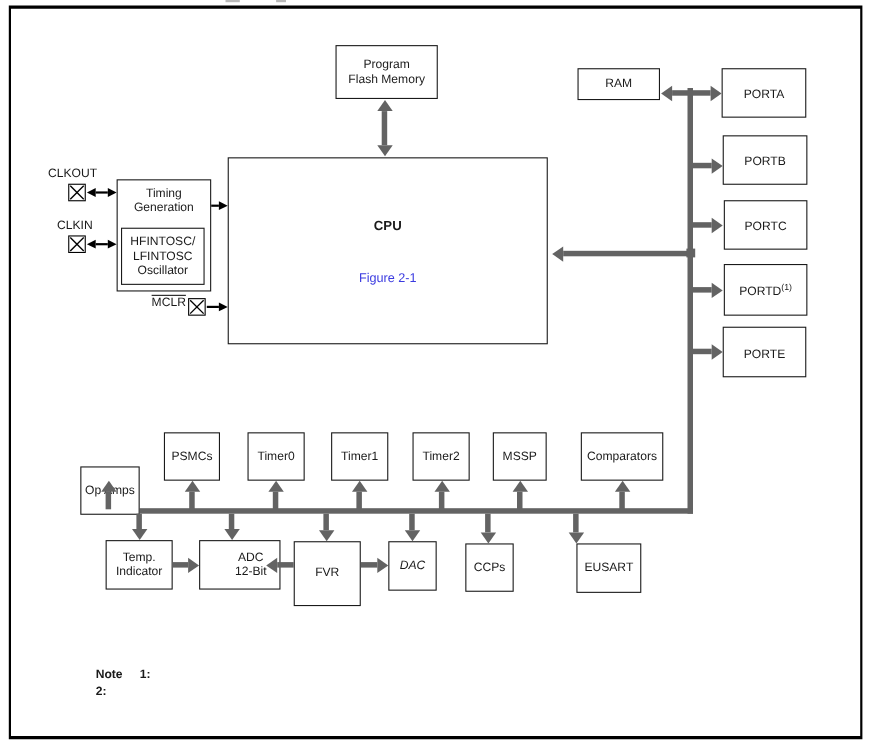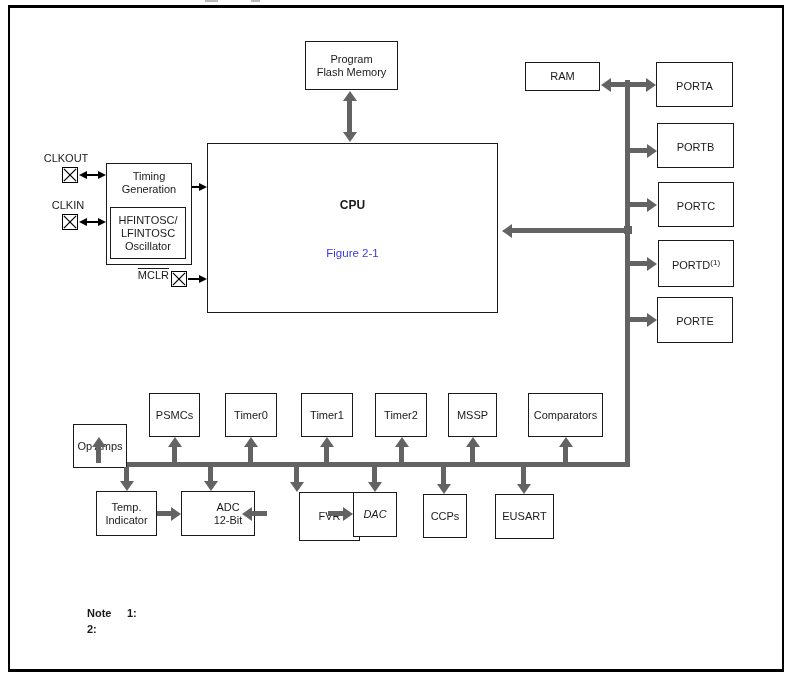--- a/index.html
+++ b/index.html
@@ -159,24 +159,24 @@
 <div class="varrow head-u" style="left:248px;top:447px;height:16px;"></div>
 <div class="varrow head-u" style="left:324px;top:447px;height:16px;"></div>
 <div class="varrow head-u" style="left:399px;top:447px;height:16px;"></div>
 <div class="varrow head-u" style="left:470px;top:447px;height:16px;"></div>
 <div class="varrow head-u" style="left:563px;top:447px;height:16px;"></div>
 
 <div class="box" style="left:96px;top:491px;width:61px;height:45px;"><span>Temp.
 Indicator</span></div>
 <div class="box" style="left:181px;top:491px;width:74px;height:45px;padding-left:20px;"><span>ADC
 12-Bit</span></div>
-<div class="box" style="left:267px;top:492px;width:61px;height:49px;margin-left:32px;"><span>FVR</span></div>
+<div class="box" style="left:267px;top:492px;width:61px;height:59px;"><span>FVR</span></div>
 <div class="box" style="left:353px;top:492px;width:44px;height:45px;font-style:italic;"><span>DAC</span></div>
 <div class="box" style="left:423px;top:494px;width:44px;height:44px;"><span>CCPs</span></div>
-<div class="box" style="left:495px;top:494px;width:59px;height:45px;"><span>EUSART</span></div>
+<div class="box" style="left:524px;top:494px;width:59px;height:45px;"><span>EUSART</span></div>
 
 <div class="varrow head-d" style="left:124px;top:467px;height:14px;"></div>
 <div class="varrow head-d" style="left:208px;top:467px;height:14px;"></div>
 <div class="varrow head-d" style="left:294px;top:467px;height:15px;"></div>
 <div class="varrow head-d" style="left:372px;top:467px;height:15px;"></div>
 <div class="varrow head-d" style="left:441px;top:467px;height:17px;"></div>
 <div class="varrow head-d" style="left:521px;top:467px;height:17px;"></div>
 
 <div class="harrow head-r" style="left:157px;top:511px;width:14px;"></div>
 <div class="harrow head-l" style="left:252px;top:511px;width:15px;"></div>

